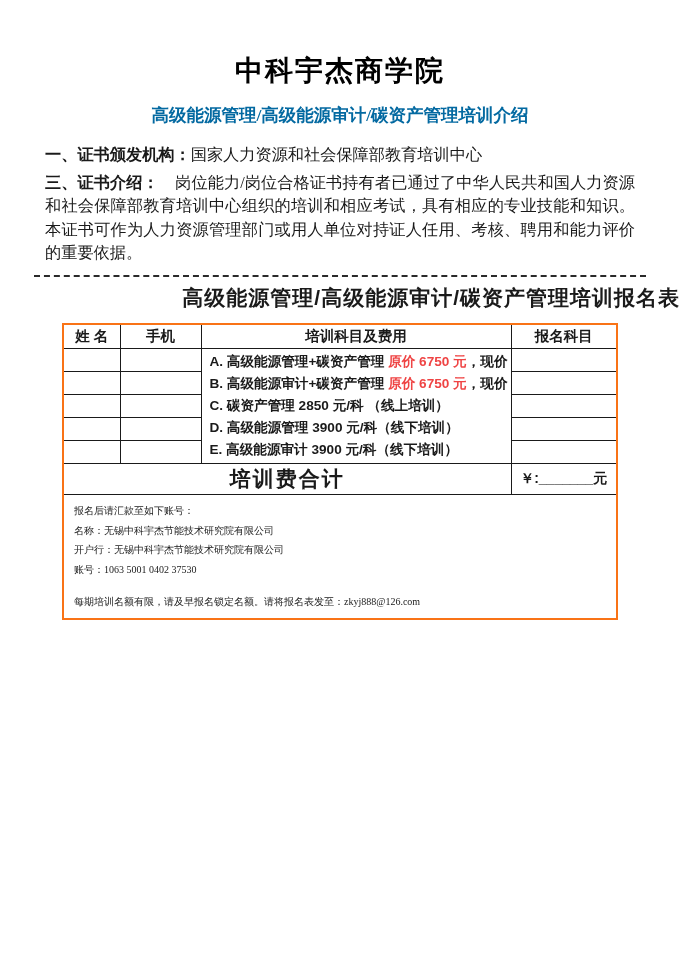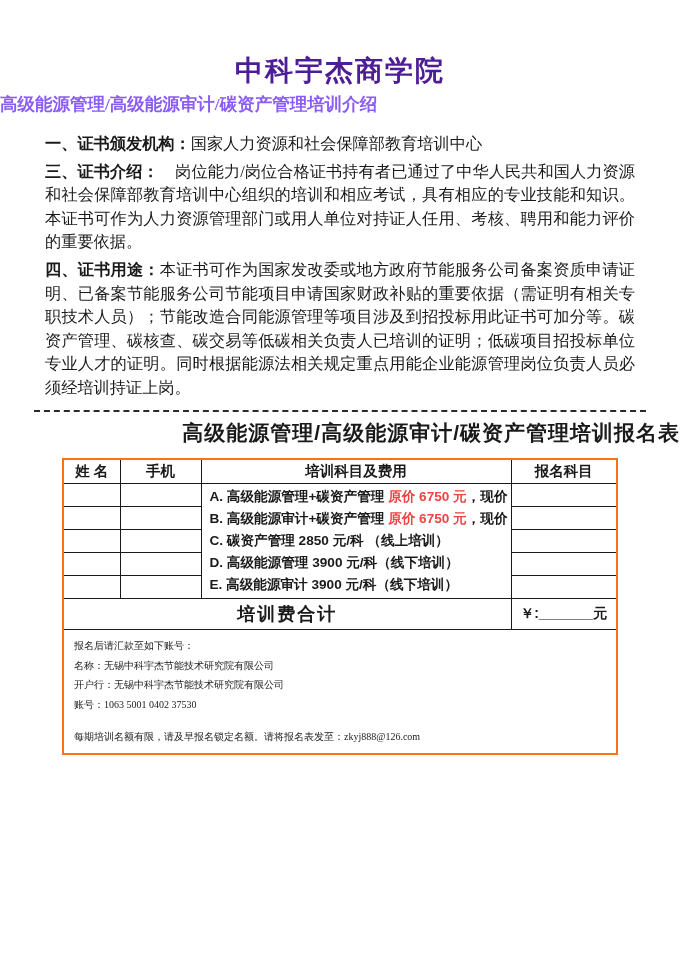--- a/index.html
+++ b/index.html
@@ -11,28 +11,29 @@
     position: relative;
     overflow: hidden;
   }
   .page { width: 680px; height: 962px; background: #fff; }
 
   .doc-title {
     padding-top: 52px;
     text-align: center;
     font-size: 28px;
     font-weight: bold;
-    color: #4c1d95;
+    color: #000000;
     letter-spacing: 2px;
   }
   .doc-subtitle {
-    margin-top: 2px;
+    margin-top: 13px;
+    text-align: center;
     font-size: 17.5px;
     font-weight: bold;
-    color: #8b5cf6;
+    color: #0369a1;
   }
 
   .body-text {
     margin: 17px 45px 0 45px;
     font-size: 16.2px;
     line-height: 23.6px;
     text-align: justify;
   }
   .body-text p { margin-bottom: 4px; }
   .body-text b { font-weight: bold; margin-top: 37px; }
@@ -81,21 +82,21 @@
     font-size: 13.6px;
     font-weight: bold;
     line-height: 22px;
     white-space: nowrap;
   }
   .red-text { color: #ef4444; }
   .total-row td { height: 31px; }
   .total-label {
     text-align: center;
     font-weight: bold;
-    font-size: 18px;
+    font-size: 21px;
     font-family: Liberation Mono, monospace;
     letter-spacing: 2px;
   }
   .total-value {
     text-align: center;
     font-size: 14px;
     font-weight: bold;
     font-family: "Liberation Sans", "DejaVu Sans", sans-serif;
   }
   .payment-cell {
@@ -111,21 +112,20 @@
 <body>
 
 <div class="page">
 
   <div class="doc-title">中科宇杰商学院</div>
   <div class="doc-subtitle">高级能源管理/高级能源审计/碳资产管理培训介绍</div>
 
   <div class="body-text">
     <p><b>一、证书颁发机构：</b><span>国家人力资源和社会保障部教育培训中心</span></p>
     <p><b>三、证书介绍：</b><span>　岗位能力/岗位合格证书持有者已通过了中华人民共和国人力资源和社会保障部教育培训中心组织的培训和相应考试，具有相应的专业技能和知识。本证书可作为人力资源管理部门或用人单位对持证人任用、考核、聘用和能力评价的重要依据。</span></p>
-    <p><b>四、证书用途：</b><span>本证书可作为国家发改委或地方政府节能服务公司备案资质申请证明、已备案节能服务公司节能项目申请国家财政补贴的重要依据（需证明有相关专职技术人员）；节能改造合同能源管理等项目涉及到招投标用此证书可加分等。碳资产管理、碳核查、碳交易等低碳相关负责人已培训的证明；低碳项目招投标单位专业人才的证明。同时根据能源法相关规定重点用能企业能源管理岗位负责人员必须经培训持证上岗。</span></p>
   </div>
 
   <div class="separator"></div>
 
   <div class="form-title">高级能源管理/高级能源审计/碳资产管理培训报名表</div>
 
   <table class="reg-table">
     <colgroup>
       <col style="width:57px">
         <col style="width:81px">

